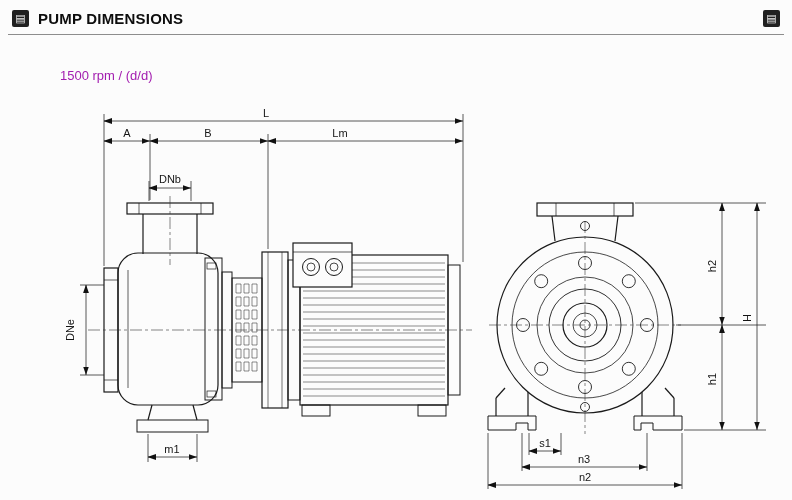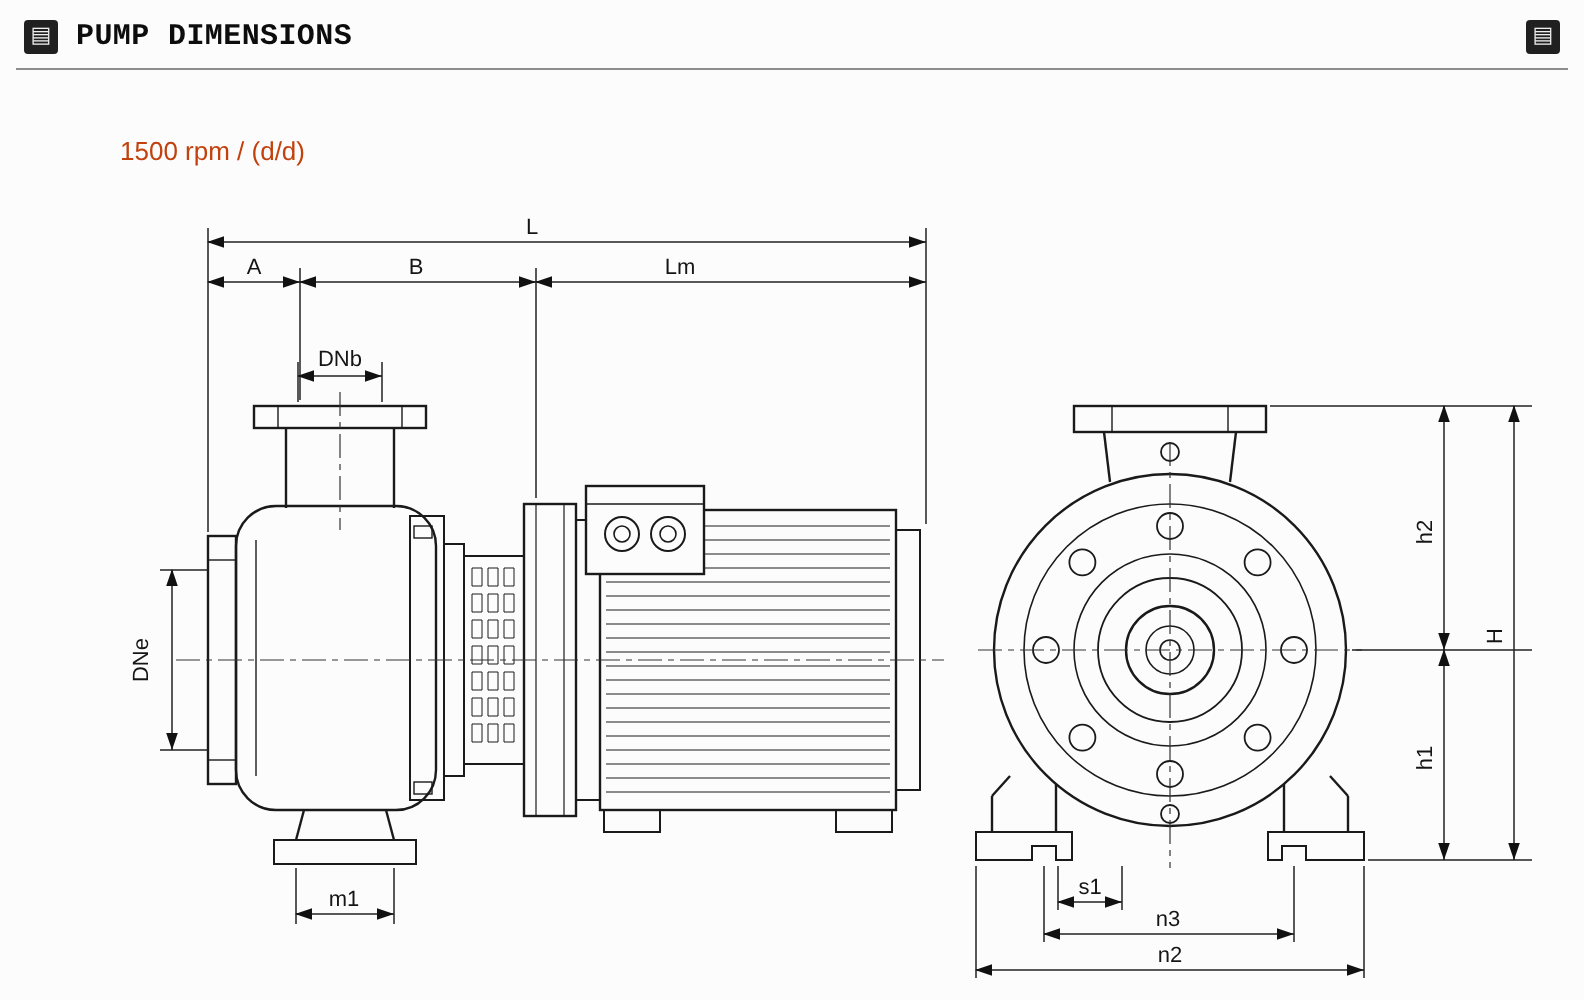--- a/index.html
+++ b/index.html
@@ -13,28 +13,28 @@
     display:flex; justify-content:space-between; align-items:center;
   }
   .header-left, .header-right { display:flex; align-items:center; gap:9px; }
   .doc-icon {
     display:inline-block; width:17px; height:17px; background:#202020;
     color:#eee; font-size:11px; line-height:17px; text-align:center;
     border-radius:2px;
   }
   .title {
     margin:0; font-size:15px; font-weight:bold; color:#0d0d0d;
-    letter-spacing:0.2px; white-space:nowrap;font-family:Liberation Mono, monospace;
+    letter-spacing:0.2px; white-space:nowrap;
   }
   .header-rule {
     position:absolute; top:34px; left:8px; right:8px; height:1px;
     background:#8d8d8d;
   }
   .subtitle {
-    position:absolute; top:68px; left:60px; font-size:13px; color:#c2410c;
+    position:absolute; top:68px; left:60px; font-size:13px; color:#a21caf;
   }
   .drawing { position:absolute; left:0; top:100px; }
   text { font-family:"Liberation Sans", sans-serif; }
 </style>
 </head>
 <body>
 
 <div class="page">
 
   <header class="header">

